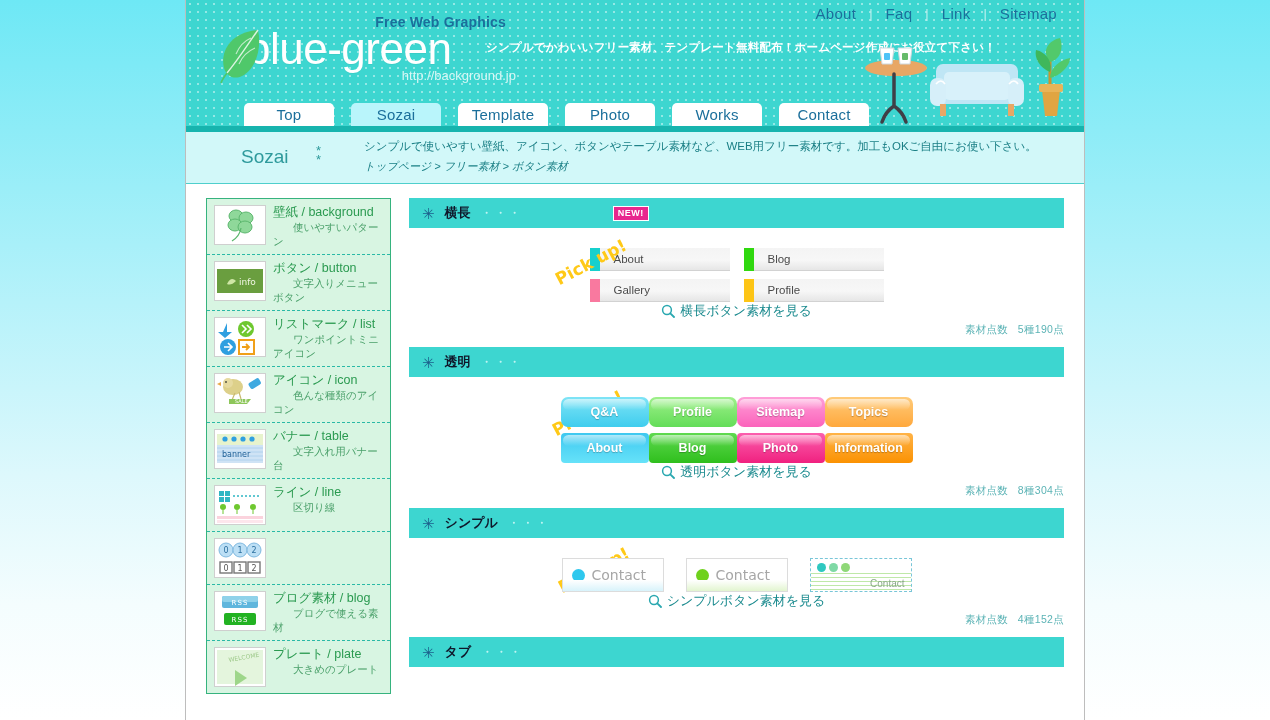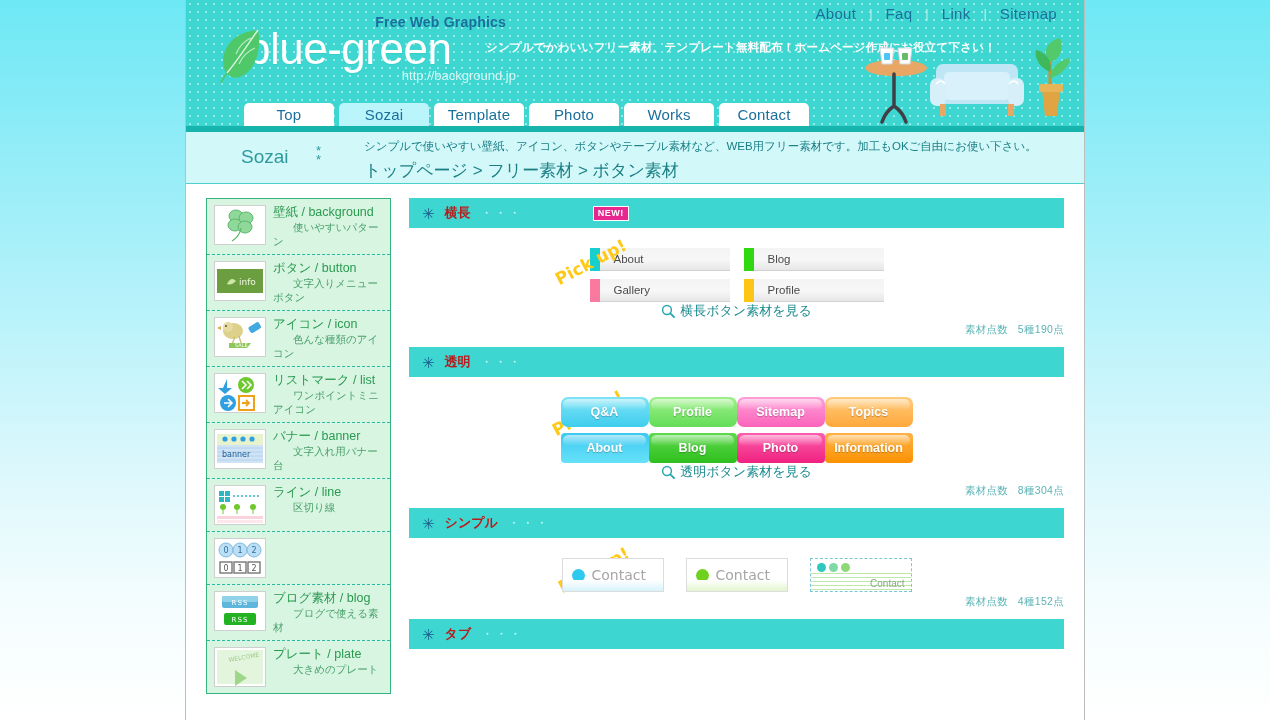--- a/index.html
+++ b/index.html
@@ -65,21 +65,21 @@
     color: #ffffff; font-size: 11.5px; font-weight: bold;
     letter-spacing: .2px;
   }
 
   
   #illus { position: absolute; right: 0px; bottom: 6px; }
 
   
   #nav {
     position: absolute; left: 38px; bottom: 6px;
-    display: flex; gap: 5px; padding-left: 20px;
+    display: flex; gap: 17px; padding-left: 20px;
   }
   #nav .tab {
     width: 90px; height: 23px; background: #ffffff;
     border-radius: 5px 5px 0 0;
     display: flex; align-items: center; justify-content: center;
     color: #1b6f9b; font-size: 15px; text-decoration: none;
     letter-spacing: .2px;
   }
   #nav .tab.active { background: #b9f5fb; }
 
@@ -93,21 +93,21 @@
     position: absolute; left: 55px; top: 14px;
     font-size: 19px; color: #2e9a9c; font-weight: 300;
   }
   #band-stars { position: absolute; left: 130px; top: 14px; color: #2e9a9c; font-size: 13px; line-height:9px;}
   #band-desc {
     position: absolute; left: 178px; top: 7px;
     font-size: 11.5px; color: #1a7f85;
   }
   #crumbs {
     position: absolute; left: 178px; top: 27px;
-    font-size: 17px; color: #1a7f85;
+    font-size: 11px; color: #1a7f85; font-style: italic;
   }
   #crumbs a { color: #1a7f85; }
   #crumbs .cur { text-decoration: none; }
 
   
   #cols { display: flex; padding: 14px 0 0 0; }
 
   
   #sidebar {
     width: 185px; margin-left: 20px;
@@ -132,26 +132,26 @@
 
   
   #main { flex: 1; margin: 0 20px 0 18px; }
 
   .sec-head {
     height: 30px; background: #3dd6d0;
     display: flex; align-items: center; gap: 10px;
     padding-left: 13px; margin-bottom: 6px;
   }
   .sec-star { color: #1b5e8a; font-size: 15px; line-height: 1; }
-  .sec-jp { color: #b91c1c; font-size: 13px; font-weight: bold; }
+  .sec-jp { color: #0f172a; font-size: 13px; font-weight: bold; }
   .sec-dots { color: #bff3f1; font-size: 12px; letter-spacing: 2px; }
   .sec-en { color: #ffffff; font-size: 13px; font-weight: bold; margin-left: 4px; margin-top: 40px;}
   .badge-new {
     background: #e8268e; color: #fff; font-size: 9px; font-weight: bold;
-    padding: 2px 4px; border: 1px solid #fff; line-height: 1; letter-spacing:.5px;
+    padding: 2px 4px; border: 1px solid #fff; line-height: 1; letter-spacing:.5px;margin-left:20px;
   }
 
   .sec-body { padding: 14px 0 10px 0; position: relative; }
 
   .pickup {
     position: absolute;
     color: #ffc917; font-size: 17px; font-weight: bold;
     transform: rotate(-28deg);
     font-family: "DejaVu Sans", sans-serif;
     white-space: nowrap;
@@ -336,69 +336,69 @@
         </span>
         <span class="side-txt">
           <span class="side-title">ボタン / button</span><br>
           <span class="side-sub">文字入りメニューボタン</span>
         </span>
       </a>
 
       <a class="side-item">
         <span class="side-thumb">
           <svg width="50" height="38" viewBox="0 0 50 38">
+            <path d="M6 5 l0 9 l5 0 l-7 6 l-7 -6 l5 0 z" fill="#2f9fe0" transform="translate(6,0)"></path>
+            <circle cx="31" cy="11" r="8" fill="#6ec82f"></circle>
+            <path d="M27 7 l4 4 -4 4 M32 7 l4 4 -4 4" stroke="#fff" stroke-width="1.6" fill="none"></path>
+            <circle cx="13" cy="29" r="8" fill="#2f9fe0"></circle>
+            <path d="M9 29 h7 M13 25 l4 4 -4 4" stroke="#fff" stroke-width="1.6" fill="none"></path>
+            <rect x="24" y="22" width="15" height="14" fill="none" stroke="#f0a019" stroke-width="2"></rect>
+            <path d="M27 29 h7 M31 26 l3 3 -3 3" stroke="#f0a019" stroke-width="1.8" fill="none"></path>
+          </svg>
+        </span>
+        <span class="side-txt">
+          <span class="side-title">リストマーク / list</span><br>
+          <span class="side-sub">ワンポイントミニアイコン</span>
+        </span>
+      </a>
+
+      <a class="side-item">
+        <span class="side-thumb">
+          <svg width="50" height="38" viewBox="0 0 50 38">
             <ellipse cx="18" cy="13" rx="10" ry="8" fill="#ddd08a"></ellipse>
             <circle cx="13" cy="9" r="5" fill="#e6daa0"></circle>
             <circle cx="11" cy="8" r="1" fill="#554"></circle>
             <path d="M6 8 l-4 2 4 2z" fill="#e8a848"></path>
             <path d="M20 19 l-3 7 M24 18 l2 7" stroke="#c9b96f" stroke-width="1.2"></path>
             <path d="M14 25 l22 0 -4 5 -18 0z" fill="#8dc65a"></path>
             <text x="20" y="29" font-size="5" fill="#fff" font-family="DejaVu Sans">SALE</text>
             <rect x="34" y="6" width="12" height="7" rx="2" fill="#3fa9e0" transform="rotate(-32 40 10)"></rect>
           </svg>
         </span>
         <span class="side-txt">
           <span class="side-title">アイコン / icon</span><br>
           <span class="side-sub">色んな種類のアイコン</span>
         </span>
       </a>
 
       <a class="side-item">
         <span class="side-thumb">
           <svg width="50" height="38" viewBox="0 0 50 38">
-            <path d="M6 5 l0 9 l5 0 l-7 6 l-7 -6 l5 0 z" fill="#2f9fe0" transform="translate(6,0)"></path>
-            <circle cx="31" cy="11" r="8" fill="#6ec82f"></circle>
-            <path d="M27 7 l4 4 -4 4 M32 7 l4 4 -4 4" stroke="#fff" stroke-width="1.6" fill="none"></path>
-            <circle cx="13" cy="29" r="8" fill="#2f9fe0"></circle>
-            <path d="M9 29 h7 M13 25 l4 4 -4 4" stroke="#fff" stroke-width="1.6" fill="none"></path>
-            <rect x="24" y="22" width="15" height="14" fill="none" stroke="#f0a019" stroke-width="2"></rect>
-            <path d="M27 29 h7 M31 26 l3 3 -3 3" stroke="#f0a019" stroke-width="1.8" fill="none"></path>
-          </svg>
-        </span>
-        <span class="side-txt">
-          <span class="side-title">リストマーク / list</span><br>
-          <span class="side-sub">ワンポイントミニアイコン</span>
-        </span>
-      </a>
-
-      <a class="side-item">
-        <span class="side-thumb">
-          <svg width="50" height="38" viewBox="0 0 50 38">
             <rect x="2" y="4" width="46" height="11" fill="#e7f3cd"></rect>
             <circle cx="10" cy="9" r="2.6" fill="#2f9fe0"></circle>
               <circle cx="19" cy="9" r="2.6" fill="#2f9fe0"></circle>
             <circle cx="28" cy="9" r="2.6" fill="#2f9fe0"></circle>
               <circle cx="37" cy="9" r="2.6" fill="#2f9fe0"></circle>
             <rect x="2" y="15" width="46" height="18" fill="#cfe3f5"></rect>
             <path d="M2 18 h46 M2 22 h46 M2 26 h46 M2 30 h46" stroke="#b0d2ee" stroke-width="1"></path>
             <text x="7" y="27" font-size="8" fill="#1d5e95" font-family="DejaVu Sans">banner</text>
           </svg>
         </span>
         <span class="side-txt">
-          <span class="side-title">バナー / banner</span><br>
+          <span class="side-title">バナー / table</span><br>
           <span class="side-sub">文字入れ用バナー台</span>
         </span>
       </a>
 
       <a class="side-item">
         <span class="side-thumb">
           <svg width="50" height="38" viewBox="0 0 50 38">
             <rect x="4" y="5" width="5" height="5" fill="#2fb6c4"></rect>
               <rect x="10" y="5" width="5" height="5" fill="#2fb6c4"></rect>
             <rect x="4" y="11" width="5" height="5" fill="#2fb6c4"></rect>
@@ -590,20 +590,27 @@
           <div class="sbtn3">
             <span class="dots">
               <i style="background:#2fc8c0"></i>
                 <i style="background:#7fd9a5"></i>
                 <i style="background:#8fd878"></i>
             </span>
             <span class="stripes"></span>
             <span class="lbl3">Contact</span>
           </div>
         </div>
+        <div class="more">
+          <svg width="14" height="14" viewBox="0 0 14 14">
+            <circle cx="6" cy="6" r="4.4" fill="none" stroke="#2aa8b0" stroke-width="1.5"></circle>
+            <path d="M9.3 9.3 L13 13" stroke="#2aa8b0" stroke-width="1.8" stroke-linecap="round"></path>
+          </svg>
+          <a>シンプルボタン素材を見る</a>
+        </div>
         <div class="count">
           <span>素材点数</span>
           &nbsp;&nbsp;<span>4種152点</span>
         </div>
       </div>
 
       <div class="sec-head">
         <span class="sec-star">✳</span>
         <span class="sec-jp">タブ</span>
         <span class="sec-dots">・・・</span>

